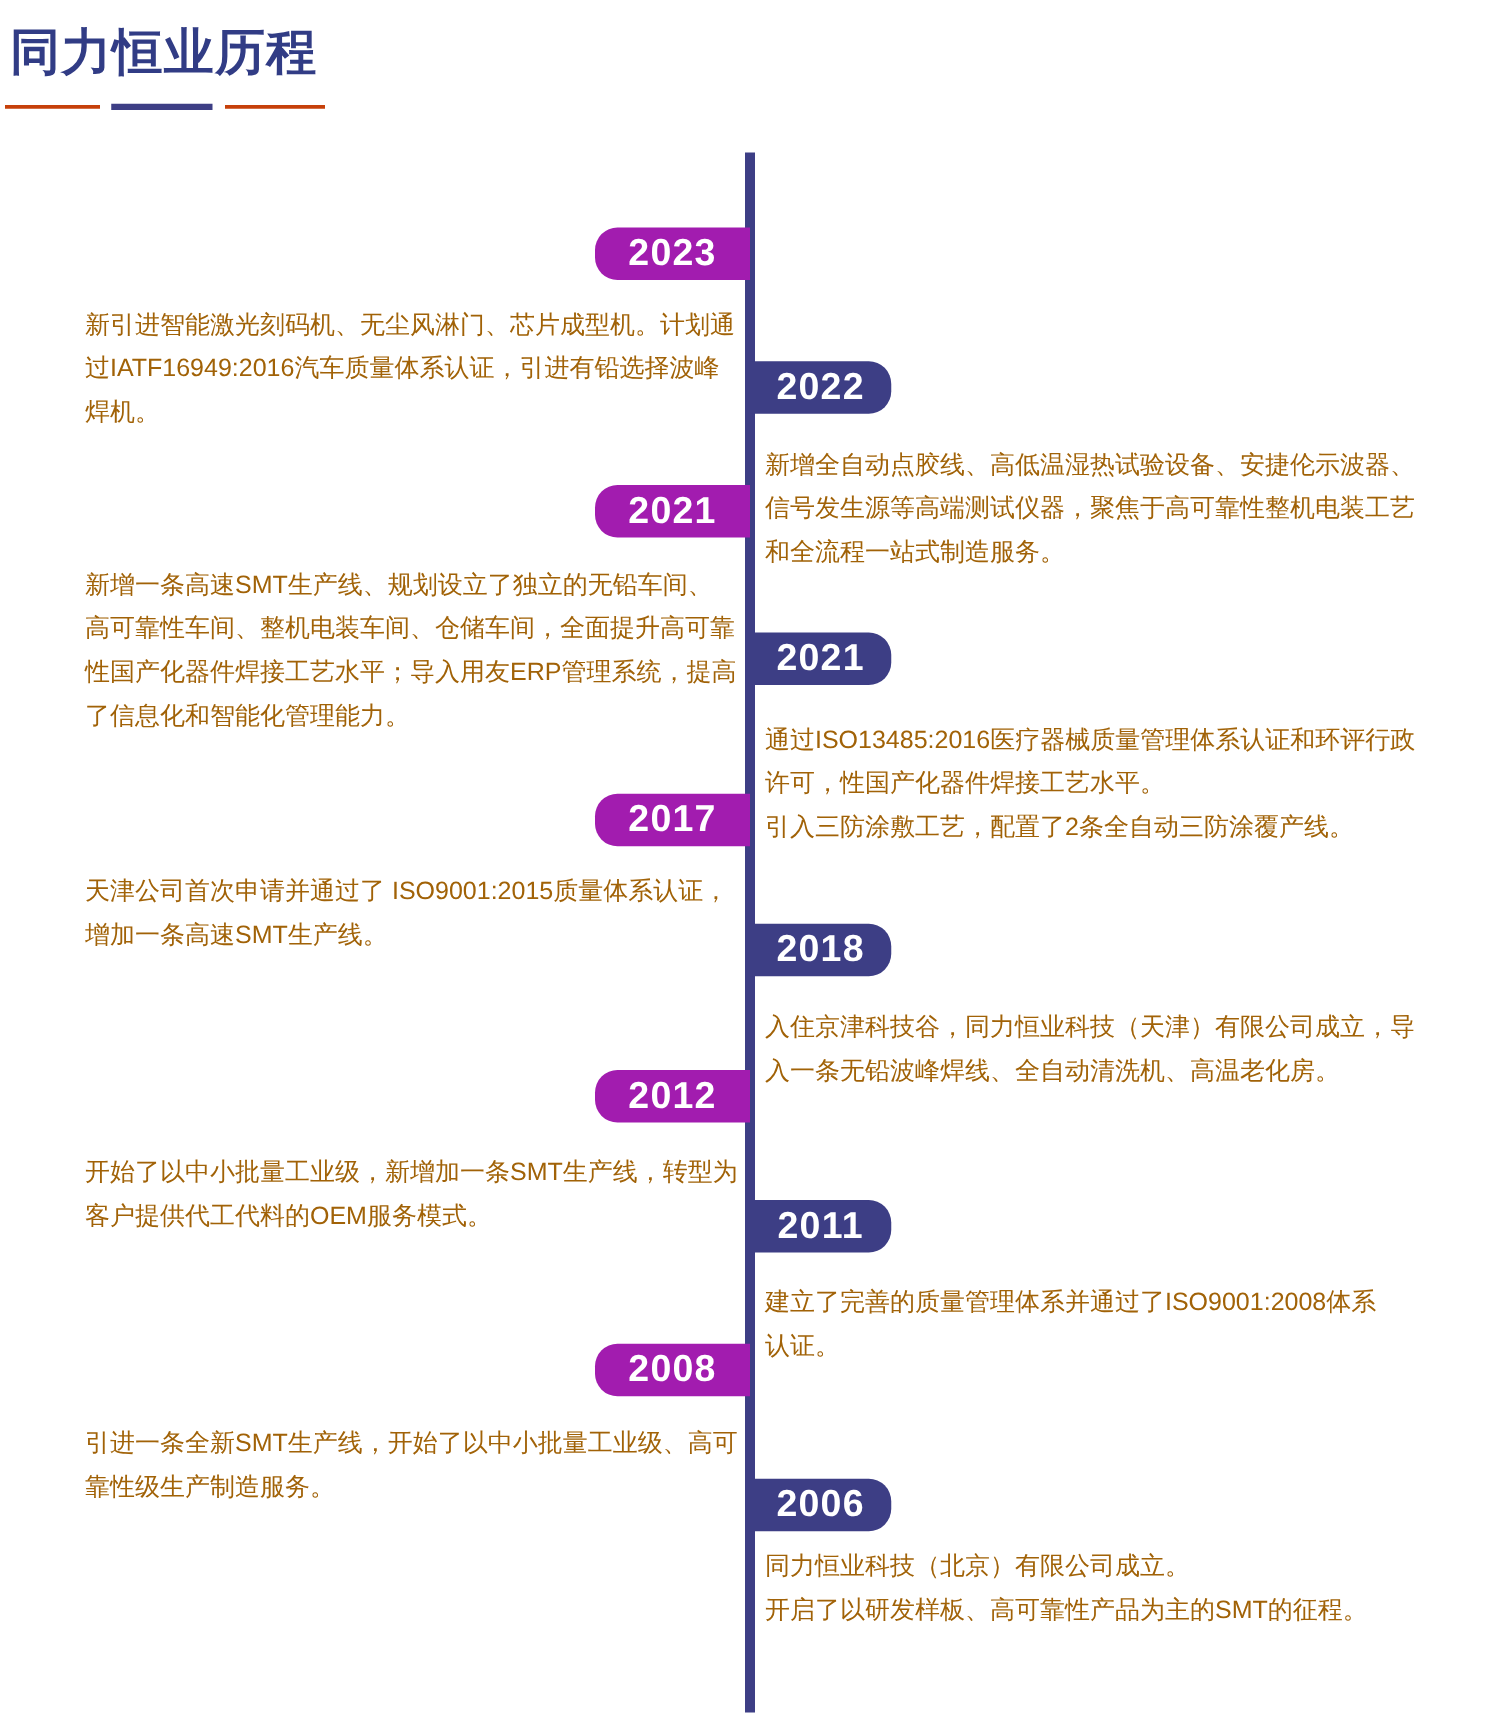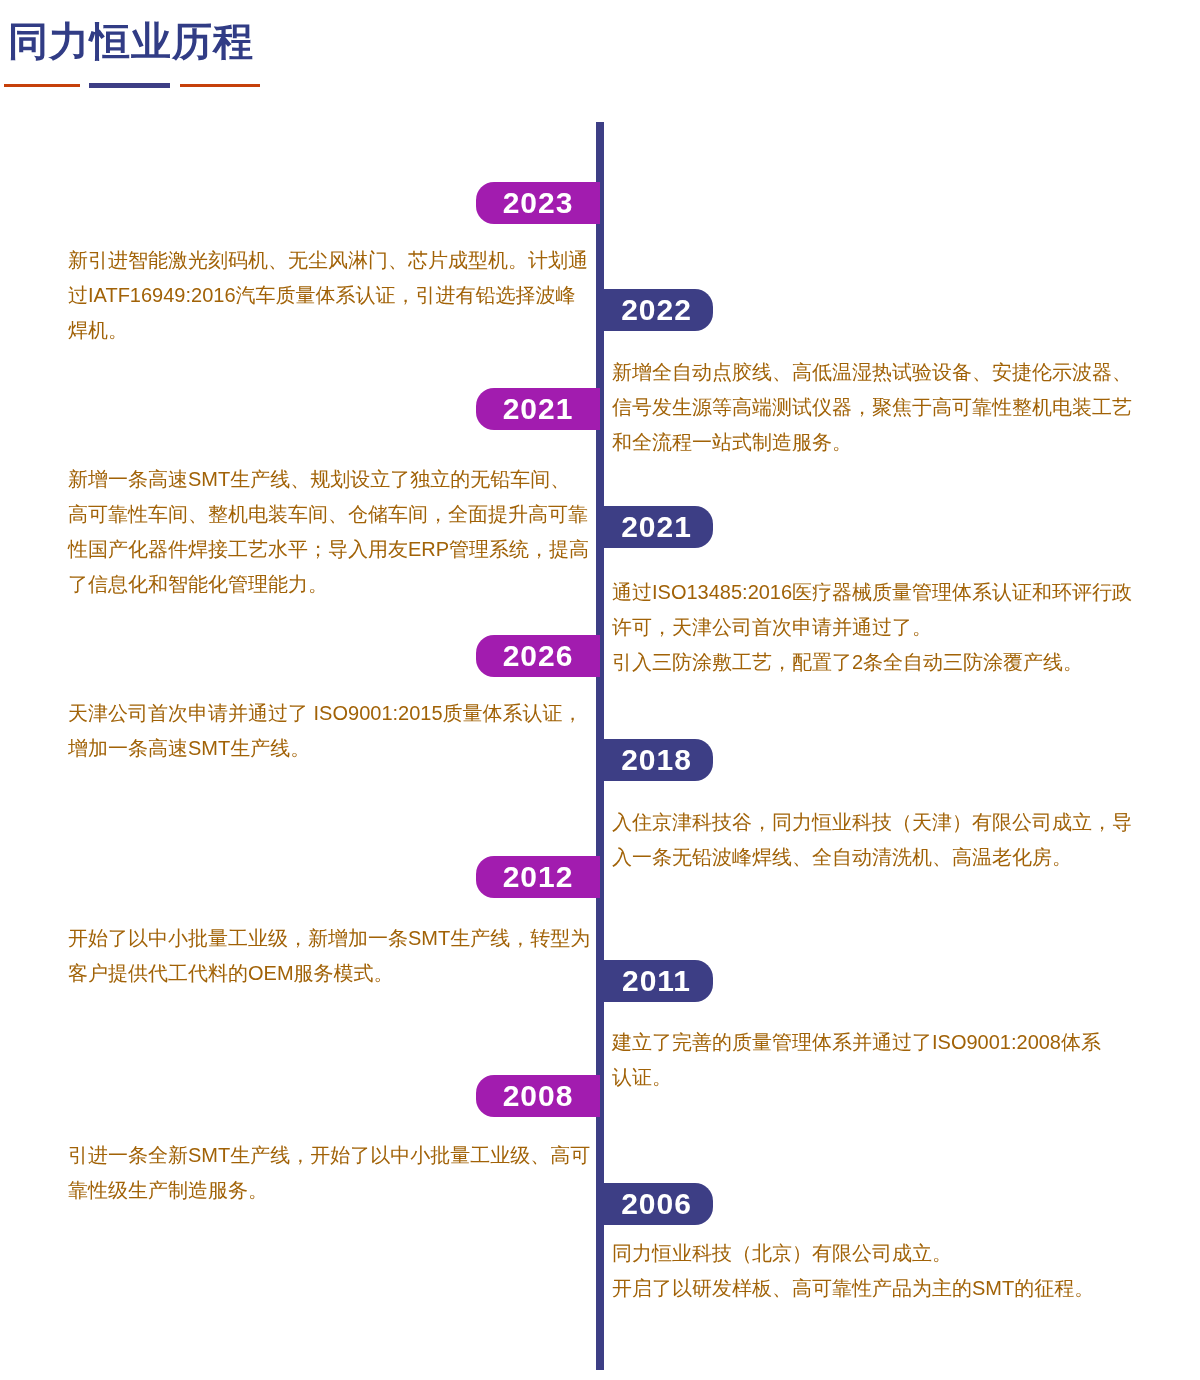--- a/index.html
+++ b/index.html
@@ -63,31 +63,31 @@
   <div class="entry left" style="top:243px">新引进智能激光刻码机、无尘风淋门、芯片成型机。计划通
 过IATF16949:2016汽车质量体系认证，引进有铅选择波峰
 焊机。</div>
 
   <div class="badge right" style="top:289px">2022</div>
   <div class="entry right" style="top:355px">新增全自动点胶线、高低温湿热试验设备、安捷伦示波器、
 信号发生源等高端测试仪器，聚焦于高可靠性整机电装工艺
 和全流程一站式制造服务。</div>
 
   <div class="badge left" style="top:388px">2021</div>
-  <div class="entry left" style="top:462px">新增一条高速SMT生产线、规划设立了独立的无铅车间、
+  <div class="entry left" style="top:451px">新增一条高速SMT生产线、规划设立了独立的无铅车间、
 高可靠性车间、整机电装车间、仓储车间，全面提升高可靠
 性国产化器件焊接工艺水平；导入用友ERP管理系统，提高
 了信息化和智能化管理能力。</div>
 
   <div class="badge right" style="top:506px">2021</div>
   <div class="entry right" style="top:575px">通过ISO13485:2016医疗器械质量管理体系认证和环评行政
-许可，天津公司首次申请并通过了。
+许可，性国产化器件焊接工艺水平。
 引入三防涂敷工艺，配置了2条全自动三防涂覆产线。</div>
 
-  <div class="badge left" style="top:635px">2026</div>
+  <div class="badge left" style="top:635px">2017</div>
   <div class="entry left" style="top:696px">天津公司首次申请并通过了 ISO9001:2015质量体系认证，
 增加一条高速SMT生产线。</div>
 
   <div class="badge right" style="top:739px">2018</div>
   <div class="entry right" style="top:805px">入住京津科技谷，同力恒业科技（天津）有限公司成立，导
 入一条无铅波峰焊线、全自动清洗机、高温老化房。</div>
 
   <div class="badge left" style="top:856px">2012</div>
   <div class="entry left" style="top:921px">开始了以中小批量工业级，新增加一条SMT生产线，转型为
 客户提供代工代料的OEM服务模式。</div>

